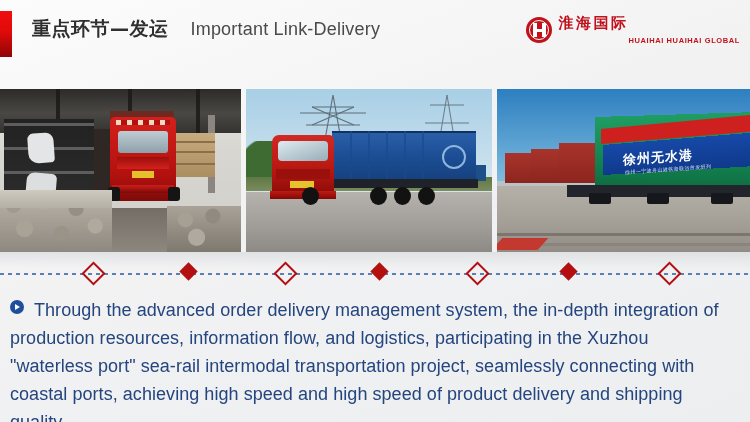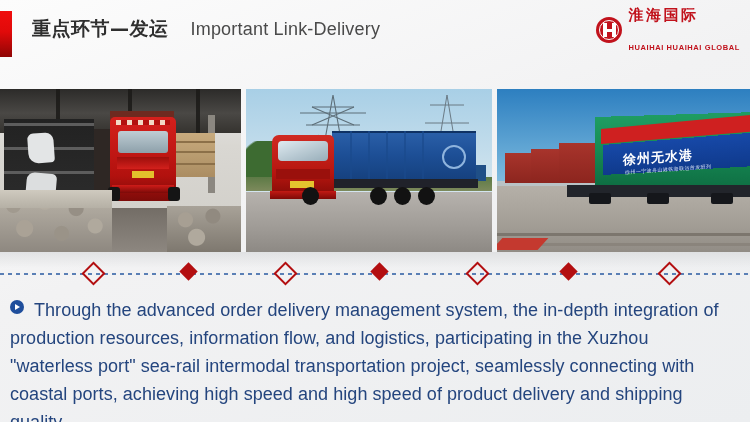--- a/index.html
+++ b/index.html
@@ -40,21 +40,21 @@
     border:1.4px solid #ffffff;
   }
   .logo-mark .bar-l,.logo-mark .bar-r{
     position:absolute;top:6px;width:4px;height:14px;background:#ffffff;
   }
   .logo-mark .bar-l{left:6.5px;}
   .logo-mark .bar-r{right:6.5px;}
   .logo-mark .bar-mid{
     position:absolute;left:6.5px;right:6.5px;top:11.5px;height:3.2px;background:#ffffff;
   }
-  .logo-text{display:flex;flex-direction:column;justify-content:center;line-height:1;}
+  .logo-text{display:flex;flex-direction:row;justify-content:center;line-height:1;}
   .logo-cn{
     font-family:"DejaVu Sans","Liberation Sans",sans-serif;
     font-size:15px;font-weight:bold;color:#c1121c;letter-spacing:2.5px;
   }
   .logo-en{
     font-size:7.5px;font-weight:bold;color:#c1121c;letter-spacing:.6px;margin-top:21px;
   }
 
   
   .strip{position:absolute;left:0;top:89px;width:750px;height:163px;display:flex;gap:5px;}

